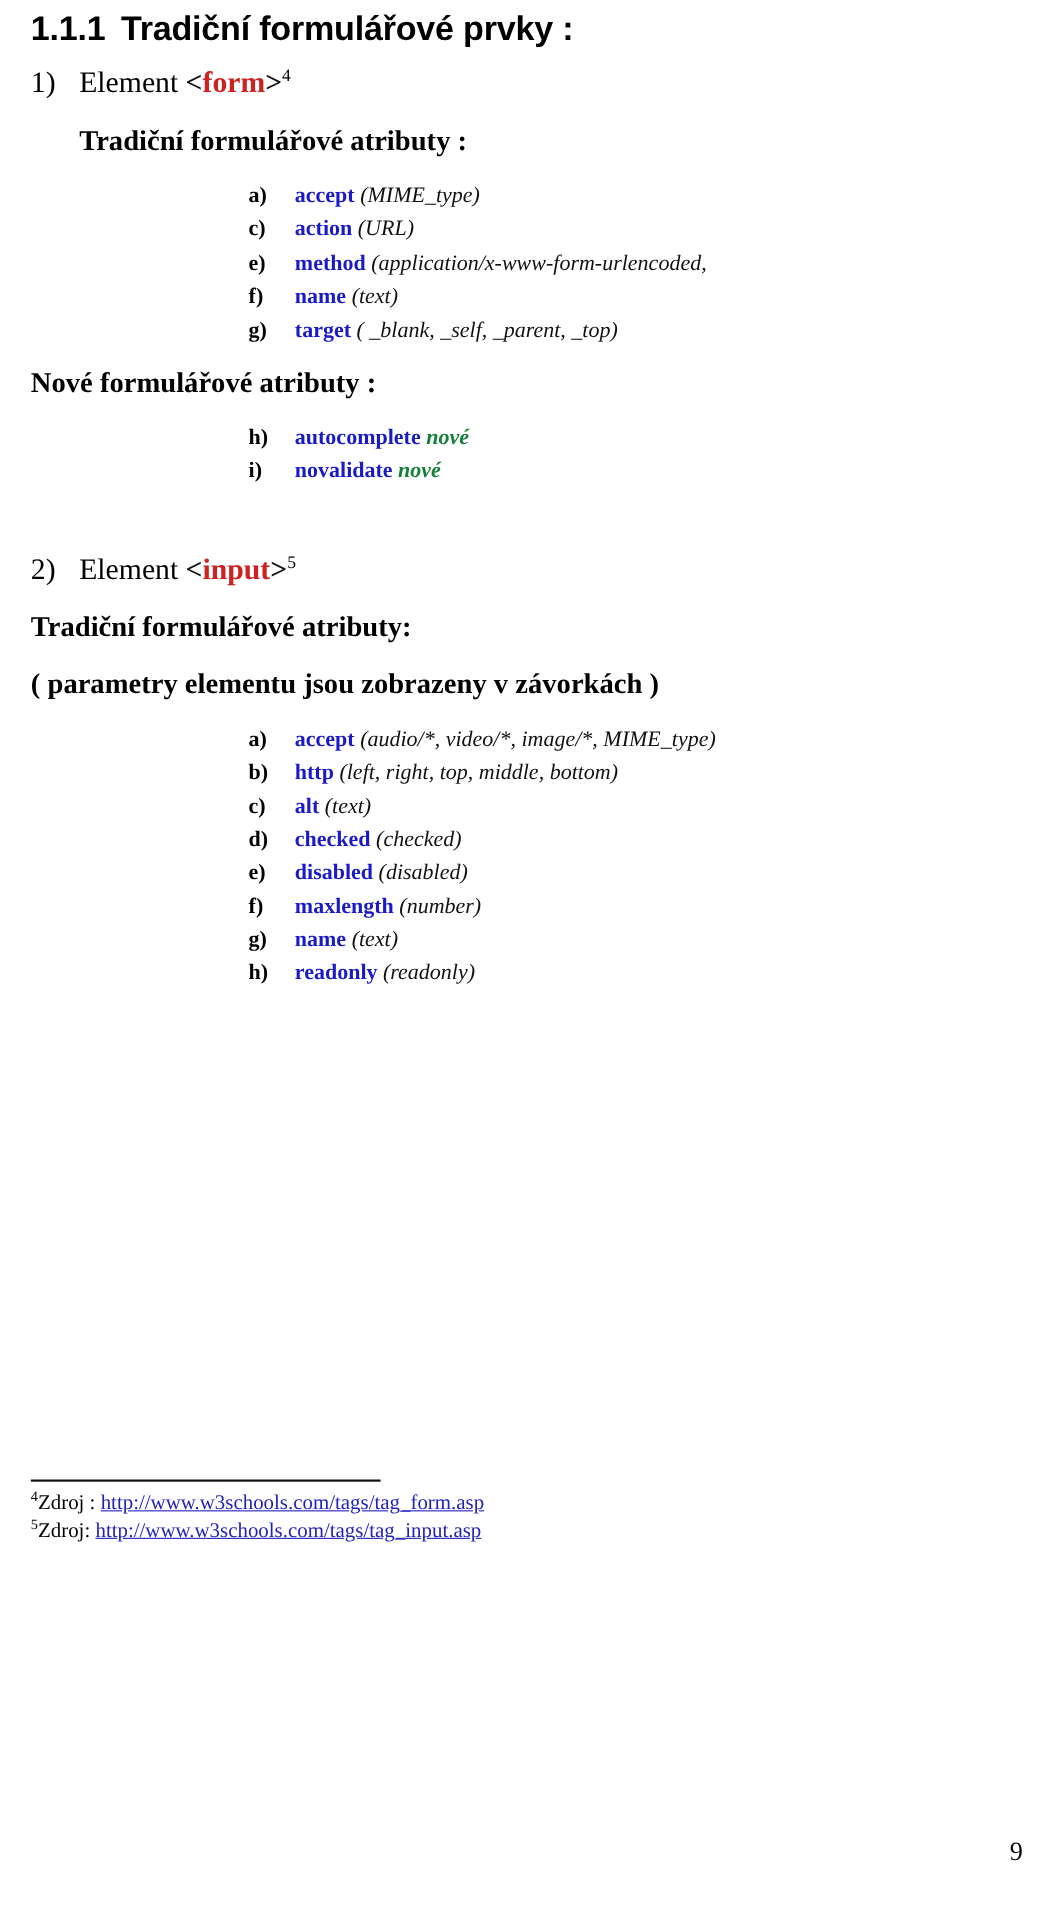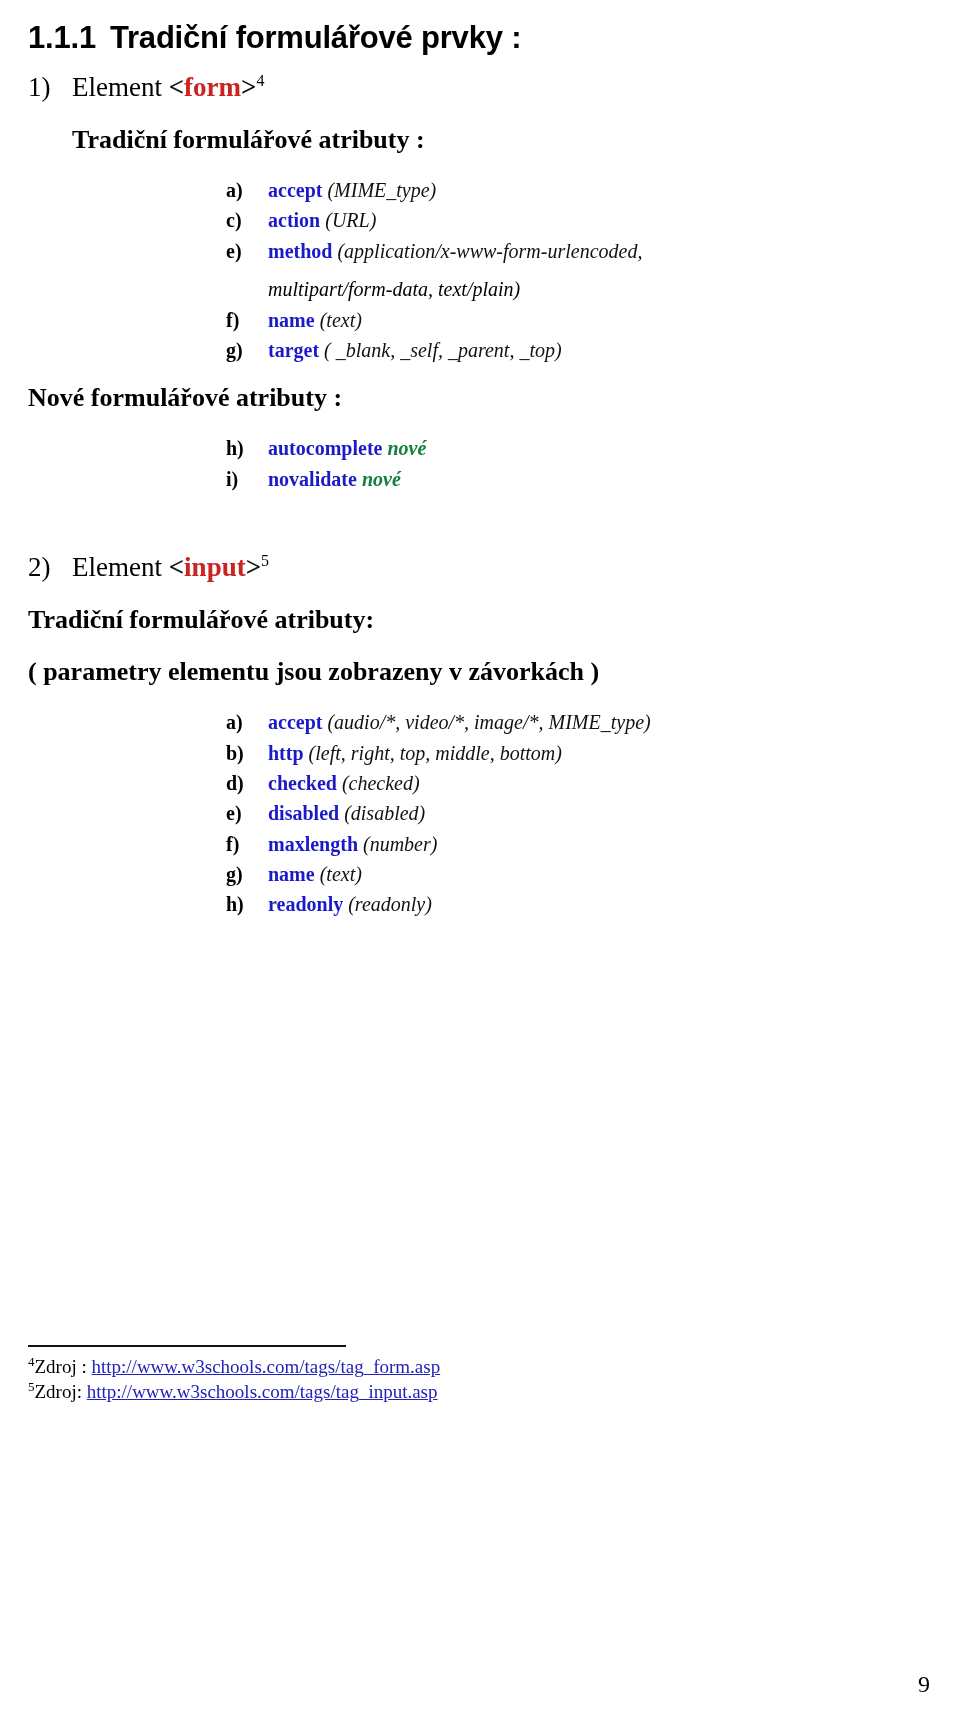--- a/index.html
+++ b/index.html
@@ -23,21 +23,21 @@
     box-sizing: border-box;
     padding: 0 28px;
   }
 
   
   .doc-heading {
     font-family: "Liberation Sans", "DejaVu Sans", sans-serif;
     font-weight: bold;
     font-size: 31px;
     letter-spacing: -0.2px;
-    padding-top: 20px;
+    padding-top: 8px;
     white-space: pre;
   }
   .doc-heading .num { margin-right: 14px; }
 
   
   .num-item {
     font-size: 27px;
     margin-top: 16px;
     white-space: pre;
   }
@@ -145,21 +145,21 @@
 
   <div class="doc-heading"><span class="num">1.1.1</span><span>Tradiční formulářové prvky :</span></div>
 
   <div class="num-item"><span class="marker">1)</span><span>Element </span><span class="angle">&lt;</span><span class="tagname">form</span><span class="angle">&gt;</span><sup class="fn">4</sup></div>
 
   <div class="sub-head">Tradiční formulářové atributy :</div>
 
   <div class="attr-list">
     <div class="attr-row"><span class="letter">a)</span><span class="name">accept</span><span> </span><span class="params">(MIME_type)</span></div>
     <div class="attr-row"><span class="letter">c)</span><span class="name">action</span><span> </span><span class="params">(URL)</span></div>
-    <div class="attr-row"><span class="letter">e)</span><span class="name">method</span><span> </span><span class="params">(application/x-www-form-urlencoded,</span><span class="cont">multipart/form-data, text/plain)</span></div>
+    <div class="attr-row"><span class="letter">e)</span><span class="name">method</span><span> </span><span class="params">(application/x-www-form-urlencoded,</span></div>
     <div class="attr-row"><span class="letter">f)</span><span class="name">name</span><span> </span><span class="params">(text)</span></div>
     <div class="attr-row"><span class="letter">g)</span><span class="name">target</span><span> </span><span class="params">( _blank, _self, _parent, _top)</span></div>
   </div>
 
   <div class="sub-head flush">Nové formulářové atributy :</div>
 
   <div class="attr-list">
     <div class="attr-row"><span class="letter">h)</span><span class="name">autocomplete</span><span> </span><span class="new-tag">nové</span></div>
     <div class="attr-row"><span class="letter">i)</span><span class="name">novalidate</span><span> </span><span class="new-tag">nové</span></div>
   </div>
@@ -167,20 +167,21 @@
   <div class="gap-big"></div>
 
   <div class="num-item"><span class="marker">2)</span><span>Element </span><span class="angle">&lt;</span><span class="tagname">input</span><span class="angle">&gt;</span><sup class="fn">5</sup></div>
 
   <div class="sub-head flush">Tradiční formulářové atributy:</div>
   <div class="sub-head flush">( parametry elementu jsou zobrazeny v závorkách )</div>
 
   <div class="attr-list">
     <div class="attr-row"><span class="letter">a)</span><span class="name">accept</span><span> </span><span class="params">(audio/*, video/*, image/*, MIME_type)</span></div>
     <div class="attr-row"><span class="letter">b)</span><span class="name">http</span><span> </span><span class="params">(left, right, top, middle, bottom)</span></div>
+    <div class="attr-row"><span class="letter">c)</span><span class="name">alt</span><span> </span><span class="params">(text)</span></div>
     <div class="attr-row"><span class="letter">d)</span><span class="name">checked</span><span> </span><span class="params">(checked)</span></div>
     <div class="attr-row"><span class="letter">e)</span><span class="name">disabled</span><span> </span><span class="params">(disabled)</span></div>
     <div class="attr-row"><span class="letter">f)</span><span class="name">maxlength</span><span> </span><span class="params">(number)</span></div>
     <div class="attr-row"><span class="letter">g)</span><span class="name">name</span><span> </span><span class="params">(text)</span></div>
     <div class="attr-row"><span class="letter">h)</span><span class="name">readonly</span><span> </span><span class="params">(readonly)</span></div>
   </div>
 
   <div class="footnote-block">
     <div class="footnote-rule"></div>
     <div class="footnote"><sup>4</sup><span>Zdroj : </span><span class="link">http://www.w3schools.com/tags/tag_form.asp</span></div>

